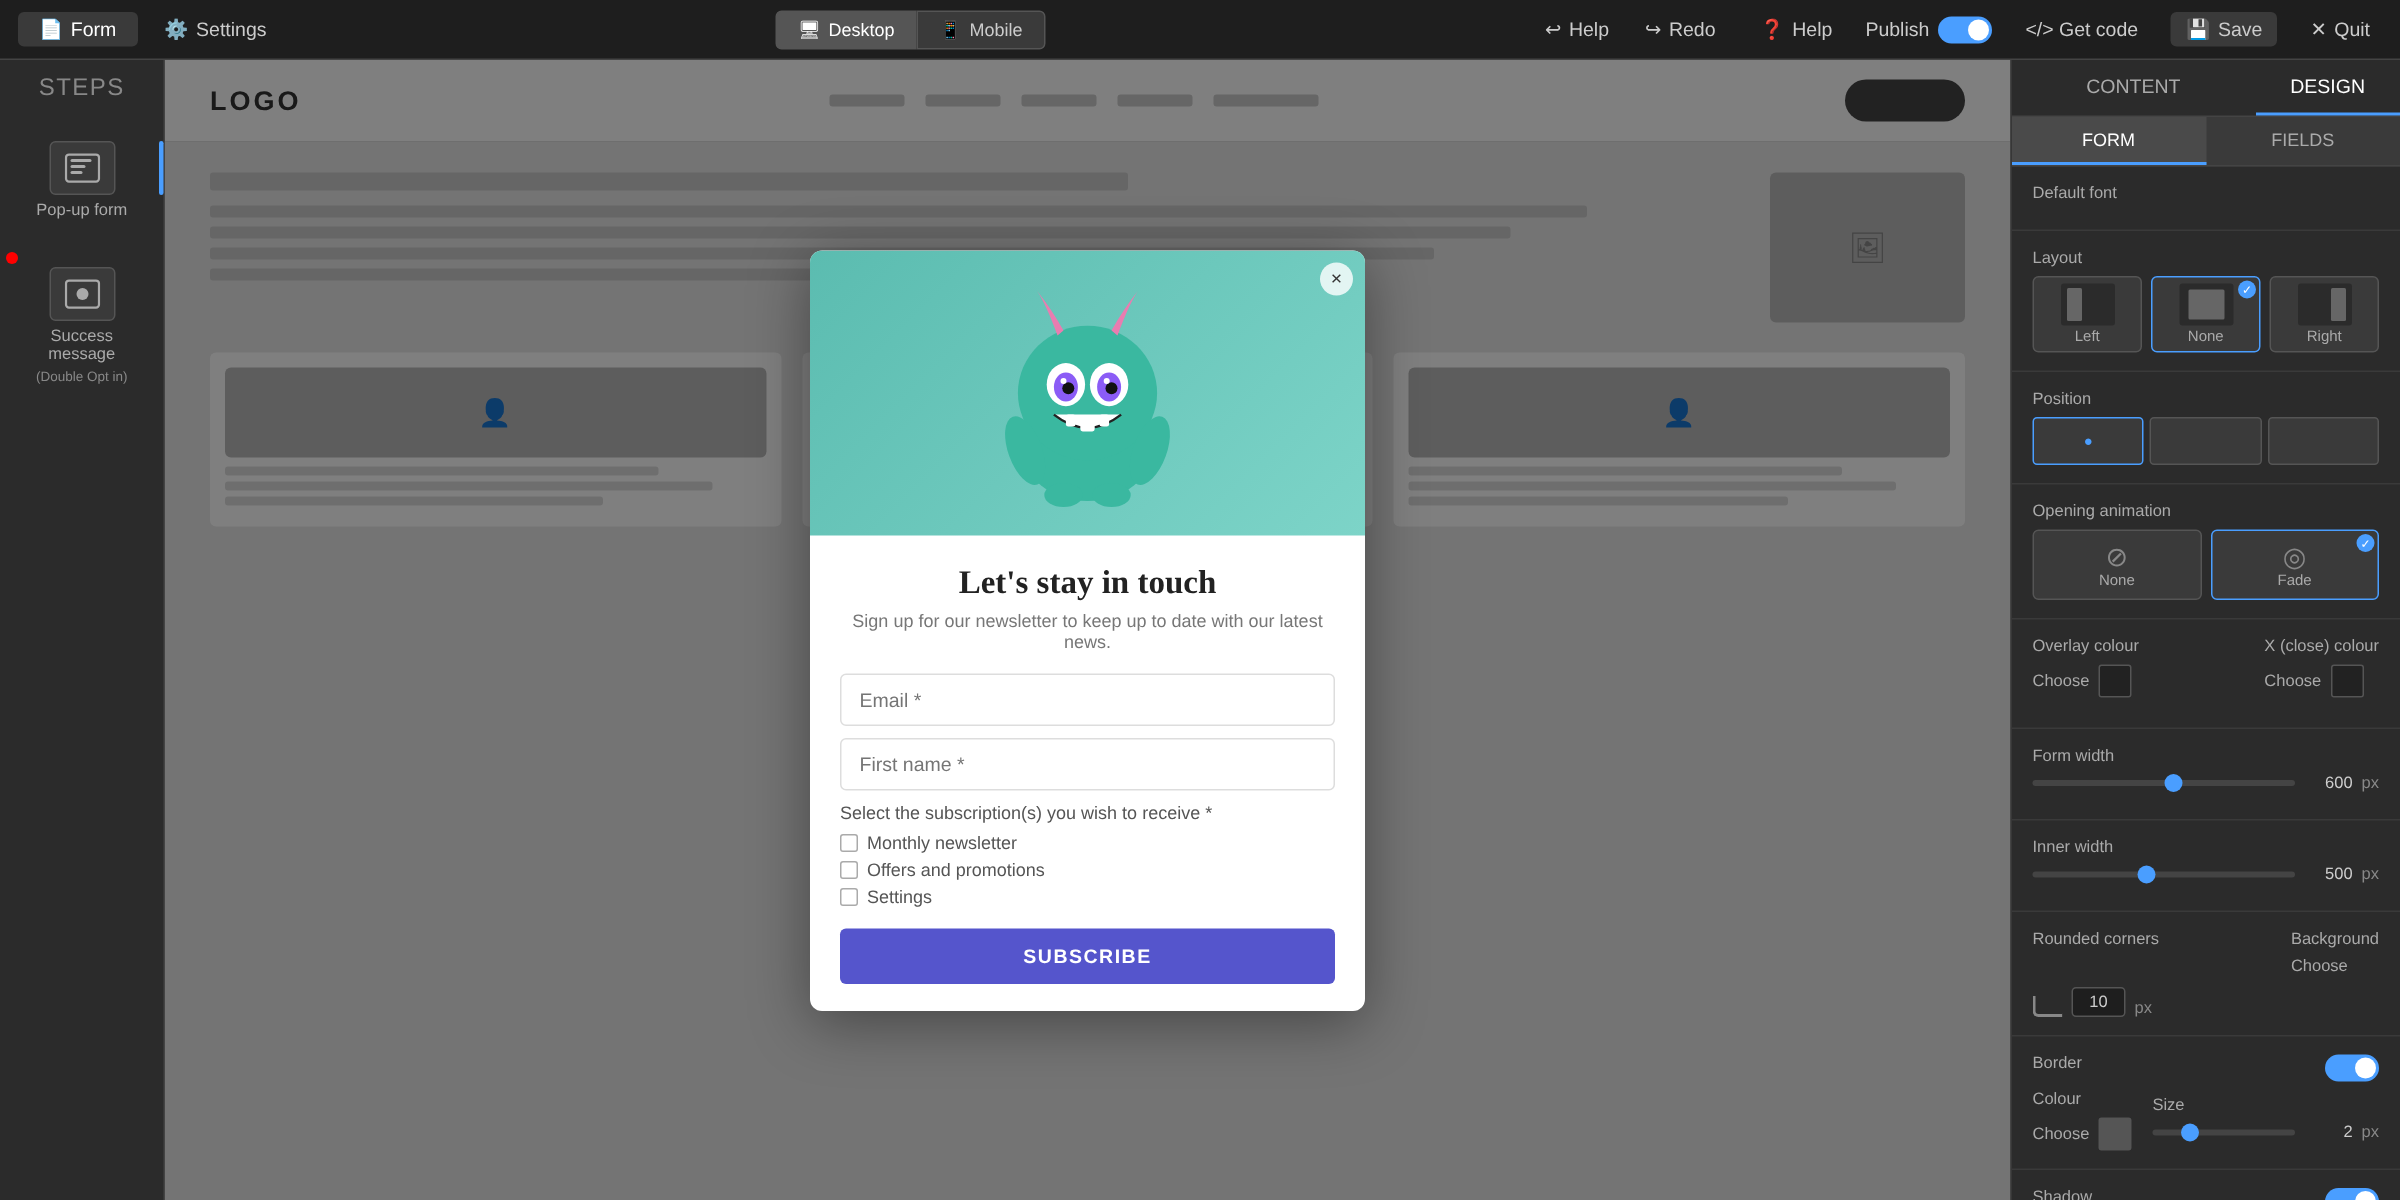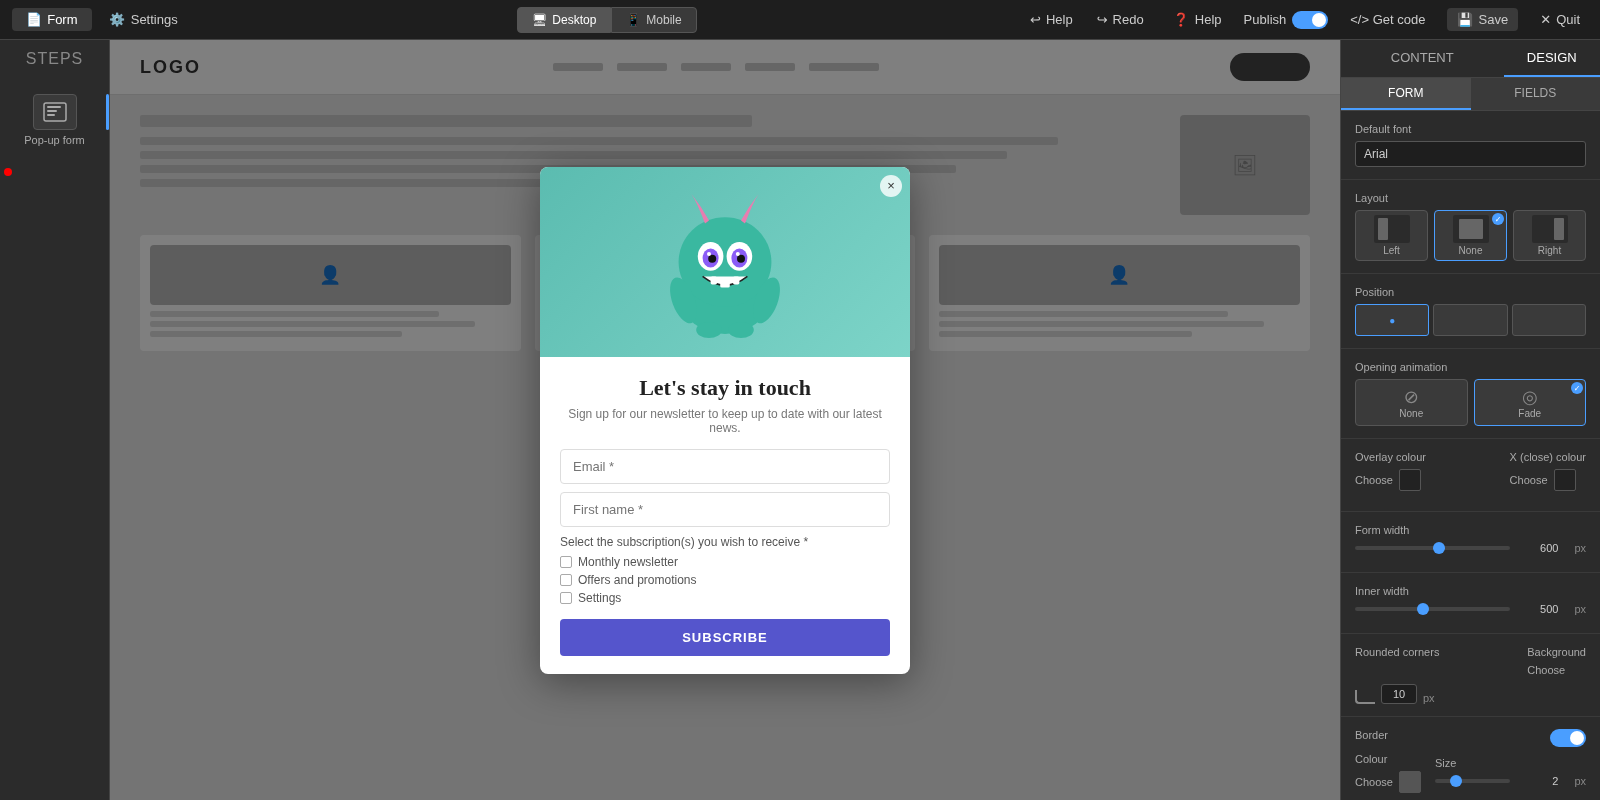--- a/index.html
+++ b/index.html
@@ -186,21 +186,21 @@
       position: absolute; top: 2px; right: 2px; width: 12px; height: 12px;
       background: #4a9eff; border-radius: 50%; display: flex; align-items: center;
       justify-content: center; font-size: 8px; color: white;
     }
     .anim-icon { font-size: 18px; color: #888; }
     .anim-label { font-size: 10px; color: #aaa; }
     .color-row { display: flex; align-items: flex-start; justify-content: space-between; margin-bottom: 8px; }
     .color-picker-group { display: flex; align-items: center; gap: 6px; }
     .color-swatch { width: 22px; height: 22px; background: #222; border: 1px solid #555; border-radius: 2px; cursor: pointer; }
     .color-label { font-size: 11px; color: #aaa; }
-    .slider-row { display: flex; align-items: center; gap: 16px; margin-bottom: 6px; }
+    .slider-row { display: flex; align-items: center; gap: 6px; margin-bottom: 6px; }
     .slider { flex: 1; height: 4px; background: #444; border-radius: 2px; position: relative; cursor: pointer; }
     .slider-thumb { position: absolute; width: 12px; height: 12px; background: #4a9eff; border-radius: 50%; top: -4px; }
     .slider-value { width: 32px; font-size: 11px; color: #ccc; text-align: right; }
     .slider-unit { font-size: 11px; color: #888; }
     .toggle-row { display: flex; align-items: center; justify-content: space-between; margin-bottom: 4px; }
     .toggle-on { width: 36px; height: 18px; background: #4a9eff; border-radius: 9px; position: relative; cursor: pointer; }
     .toggle-on::after { content: ''; position: absolute; width: 14px; height: 14px; background: #fff; border-radius: 50%; top: 2px; right: 2px; }
     .rounded-row { display: flex; align-items: flex-end; gap: 6px; margin-top: 26px; }
     .rounded-input { width: 36px; background: #1e1e1e; border: 1px solid #555; border-radius: 3px; padding: 3px 5px; color: #ccc; font-size: 11px; text-align: center; }
   </style>
@@ -276,20 +276,30 @@
               <rect x="4" y="8" width="10" height="2" rx="1" fill="#aaa"></rect>
               <rect x="4" y="12" width="8" height="2" rx="1" fill="#aaa"></rect>
             </svg>
         </div>
         <span class="sidebar-item-label">Pop-up form</span>
       </div>
       <div style="position:absolute; right:0; top:6px; width:3px; height:36px; background:#4a9eff; border-radius:2px;"></div>
     </div>
     <div style="position:relative; width:100%; display:flex; justify-content:center; flex-direction:column; align-items:center;">
       <div style="width:8px; height:8px; background:red; border-radius:50%; align-self:flex-start; margin-left:4px; margin-bottom:-4px;"></div>
+      <div class="sidebar-item">
+        <div class="sidebar-item-icon">
+          <svg width="24" height="20" viewBox="0 0 24 20">
+              <rect x="1" y="1" width="22" height="18" rx="2" fill="none" stroke="#aaa" stroke-width="1.5"></rect>
+              <circle cx="12" cy="10" r="4" fill="#aaa"></circle>
+            </svg>
+        </div>
+        <span class="sidebar-item-label">Success message</span>
+        <span class="sidebar-item-label" style="font-size:9px; color:#888;">(Double Opt in)</span>
+      </div>
     </div>
   </div>
 
   <div class="canvas-area">
     <div class="website-mockup">
 
       <div class="mock-nav">
         <div class="mock-logo">LOGO</div>
         <div class="mock-nav-links">
           <div class="mock-nav-link"></div>
@@ -417,21 +427,20 @@
       <div class="sub-tab active">
         <span>FORM</span>
       </div>
       <div class="sub-tab">
         <span>FIELDS</span>
       </div>
     </div>
 
     <div class="panel-section">
       <div class="panel-label">Default font</div>
-      <input class="panel-input" type="text" value="Arial" style="">
     </div>
 
     <div class="panel-section">
       <div class="panel-label">Layout</div>
       <div class="layout-options">
         <div class="layout-option">
           <div class="layout-icon layout-icon-left"></div>
           <span class="layout-label">Left</span>
         </div>
         <div class="layout-option selected">

